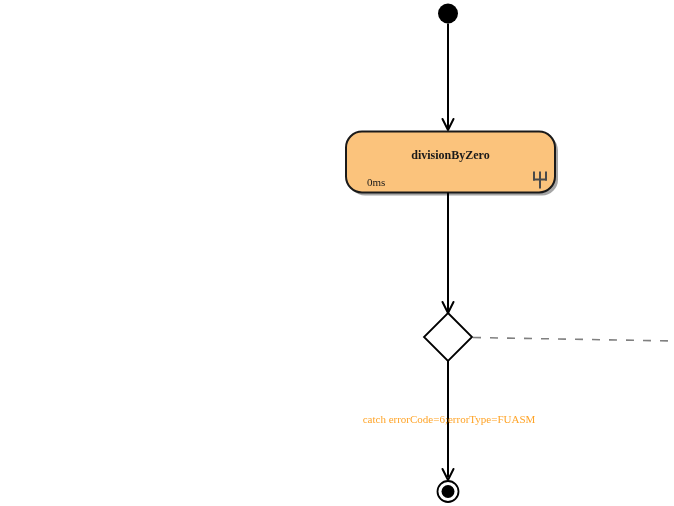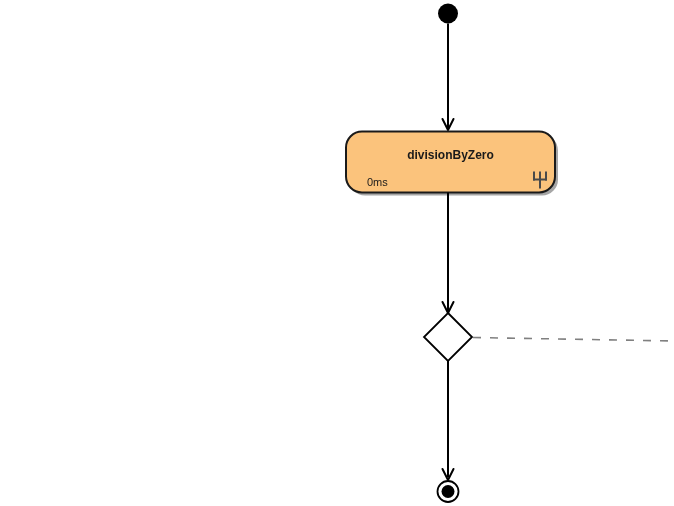--- a/index.html
+++ b/index.html
@@ -6,21 +6,21 @@
     margin: 0;
     padding: 0;
     background: #ffffff;
   }
   .canvas {
     position: relative;
     width: 674px;
     height: 506px;
     background: var(--background, #ffffff);
     overflow: hidden;
-    font-family: Liberation Sans, sans-serif;
+    font-family: Liberation Serif, serif;
   }
   .canvas svg {
     position: absolute;
     left: 0;
     top: 0;
   }
 
   
   .initial-node      { fill: var(--node_color); }
   .edge              { stroke: var(--edge_color); stroke-width: 2; fill: none; }
@@ -104,14 +104,15 @@
 
     <circle class="final-outer" cx="448" cy="491.5" r="10.5"></circle>
     <circle class="final-inner" cx="448" cy="491.5" r="6.5"></circle>
   </svg>
 
   <div class="label activity-title">divisionByZero</div>
 
   <div class="label activity-duration">0ms</div>
 
 
+  <div class="label catch-label">catch errorCode=6;errorType=FUASM</div>
 
 </div>
 
 </body></html>

